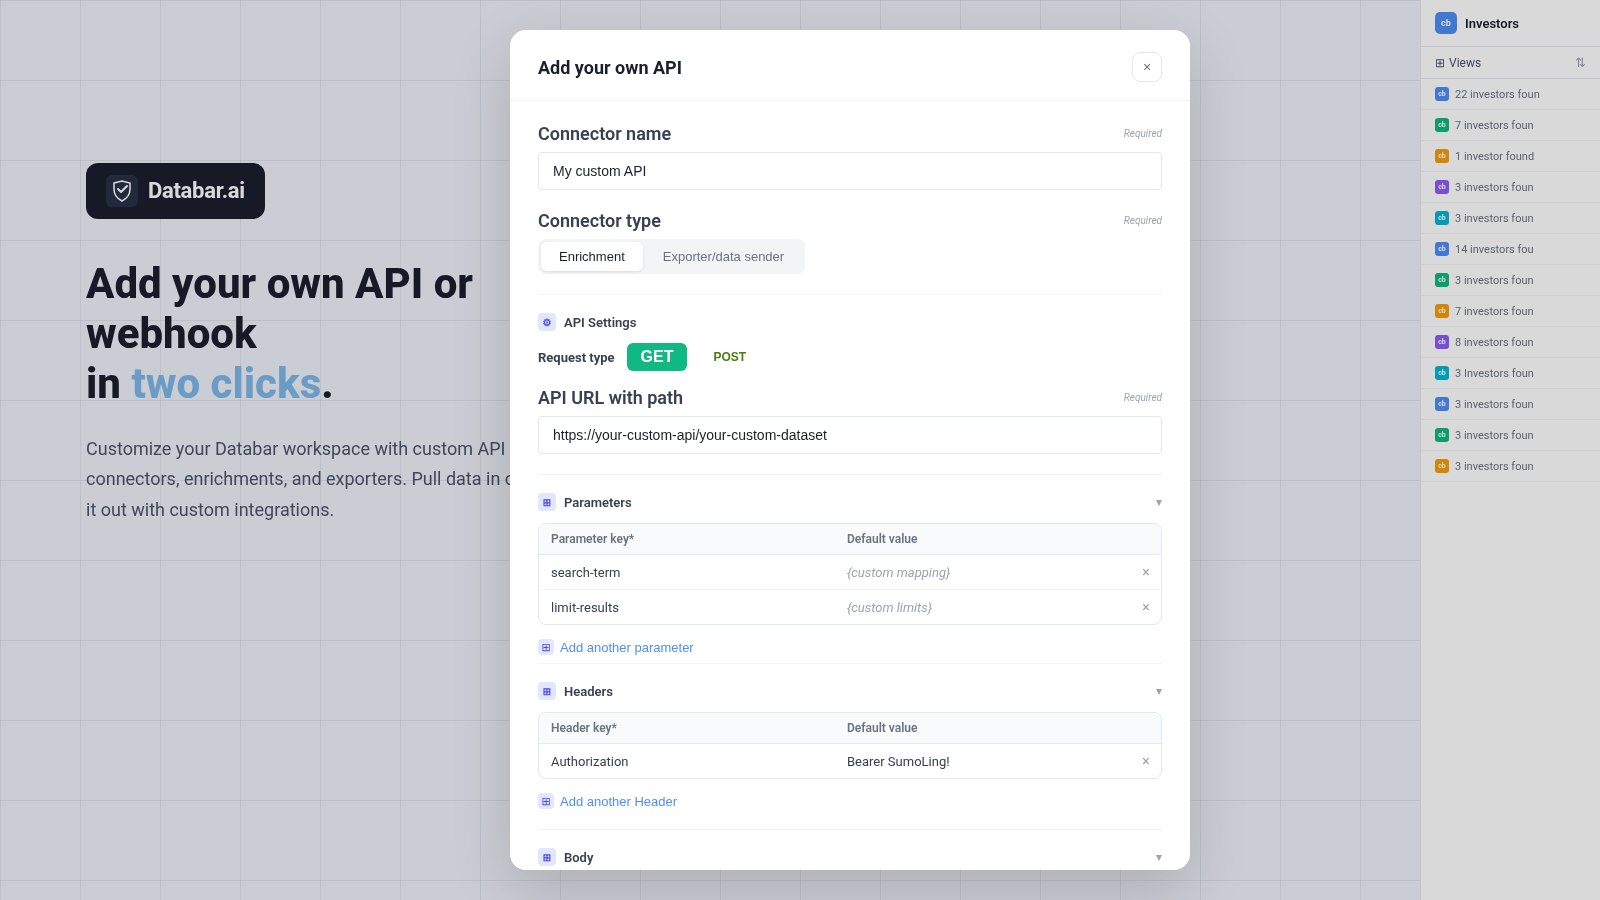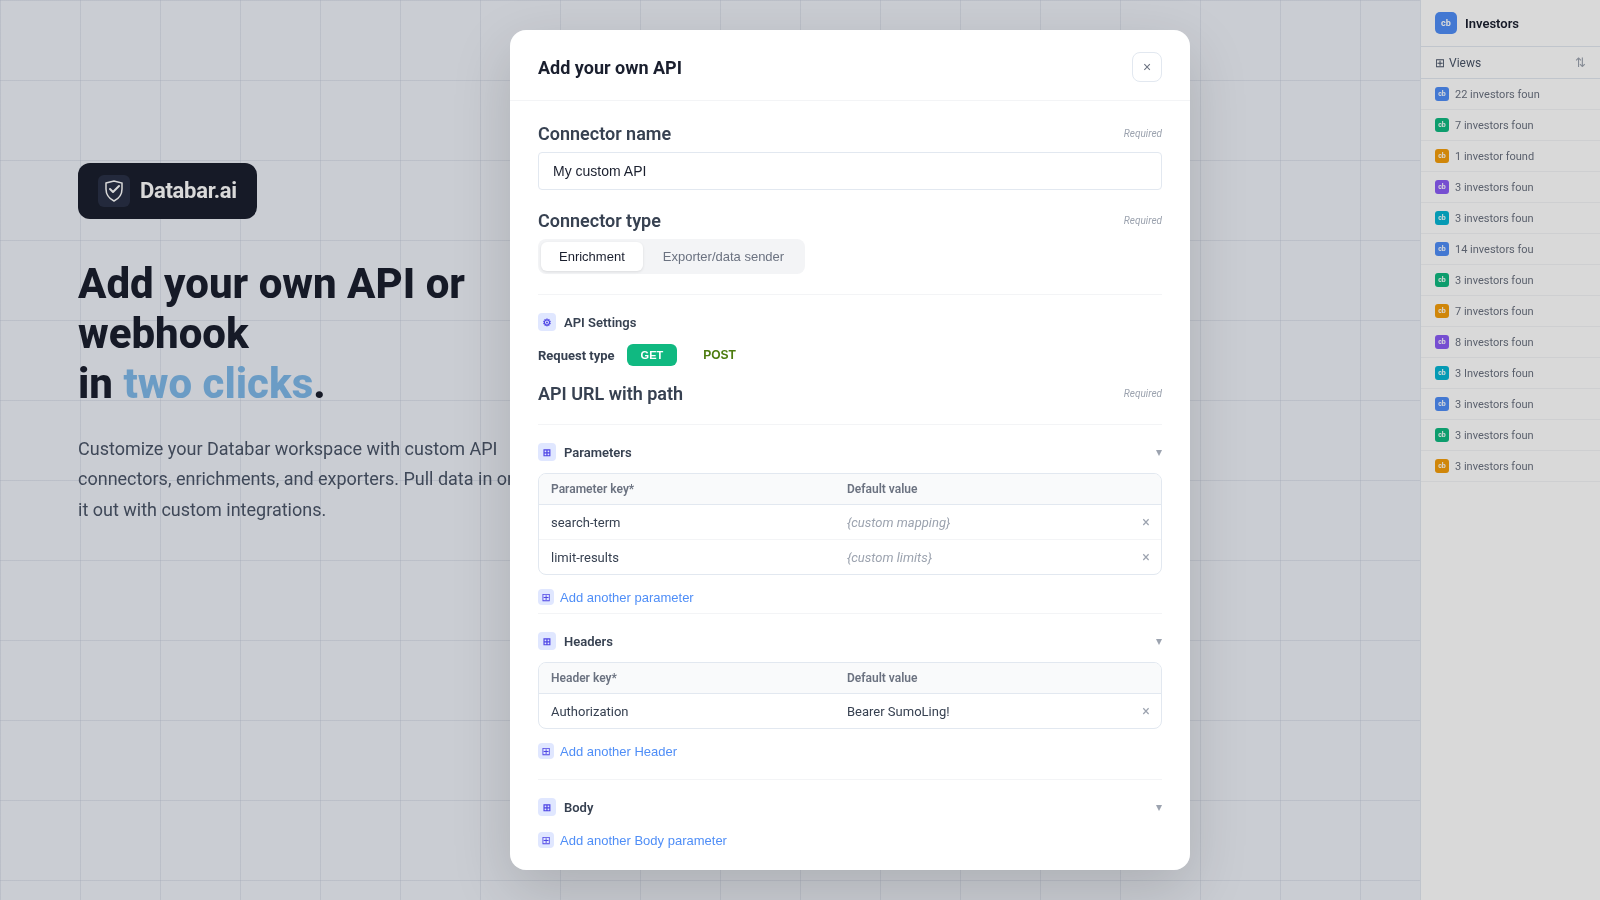--- a/index.html
+++ b/index.html
@@ -19,21 +19,21 @@
       background-image:
         linear-gradient(rgba(180,190,210,0.3) 1px, transparent 1px),
         linear-gradient(90deg, rgba(180,190,210,0.3) 1px, transparent 1px);
       background-size: 80px 80px;
       background-color: #eef1f8;
     }
 
     
     .left-panel {
       position: absolute;
-      left: 8px; top: 0;
+      left: 16px; top: 0;
       width: 660px;
       height: 688px;
       display: flex;
       flex-direction: column;
       justify-content: center;
       padding: 60px 70px;
     }
 
     .logo-box {
       display: inline-flex;
@@ -313,21 +313,21 @@
       font-weight: 700;
       color: #374151;
     }
 
     .get-btn {
       background: #10b981;
       color: white;
       border: none;
       border-radius: 6px;
       padding: 5px 14px;
-      font-size: 11px;
+      font-size: 16px;
       font-weight: 700;
       cursor: pointer;
     }
 
     .post-btn {
       background: transparent;
       color: #4d7c0f;
       border: none;
       border-radius: 6px;
       padding: 5px 14px;
@@ -579,20 +579,21 @@
         <span class="rt-label">Request type</span>
         <button class="get-btn">GET</button>
         <button class="post-btn">POST</button>
       </div>
 
       <div class="form-group">
         <div class="form-label-row">
           <label class="form-label">API URL with path</label>
           <span class="required-badge">Required</span>
         </div>
+        <input class="form-input" type="text" value="https://your-custom-api/your-custom-dataset" style="">
       </div>
 
       <div class="divider"></div>
 
       <div class="section-header">
         <div class="section-header-left">
           <div class="section-icon">⊞</div>
           <span>Parameters</span>
         </div>
         <span class="chevron">▾</span>

